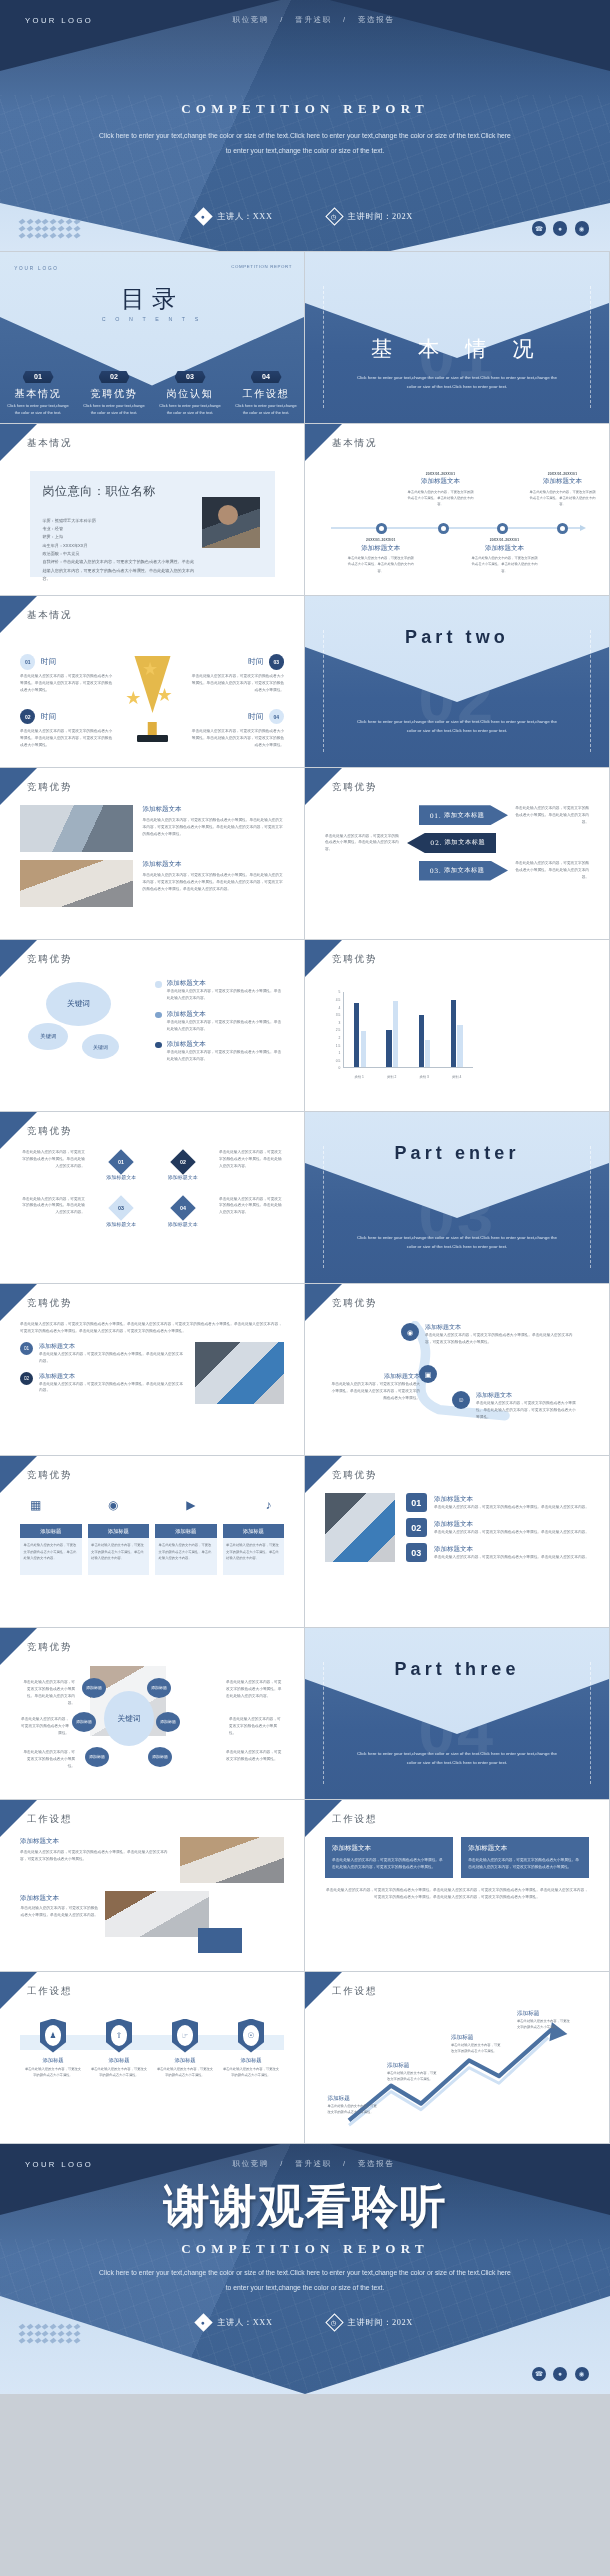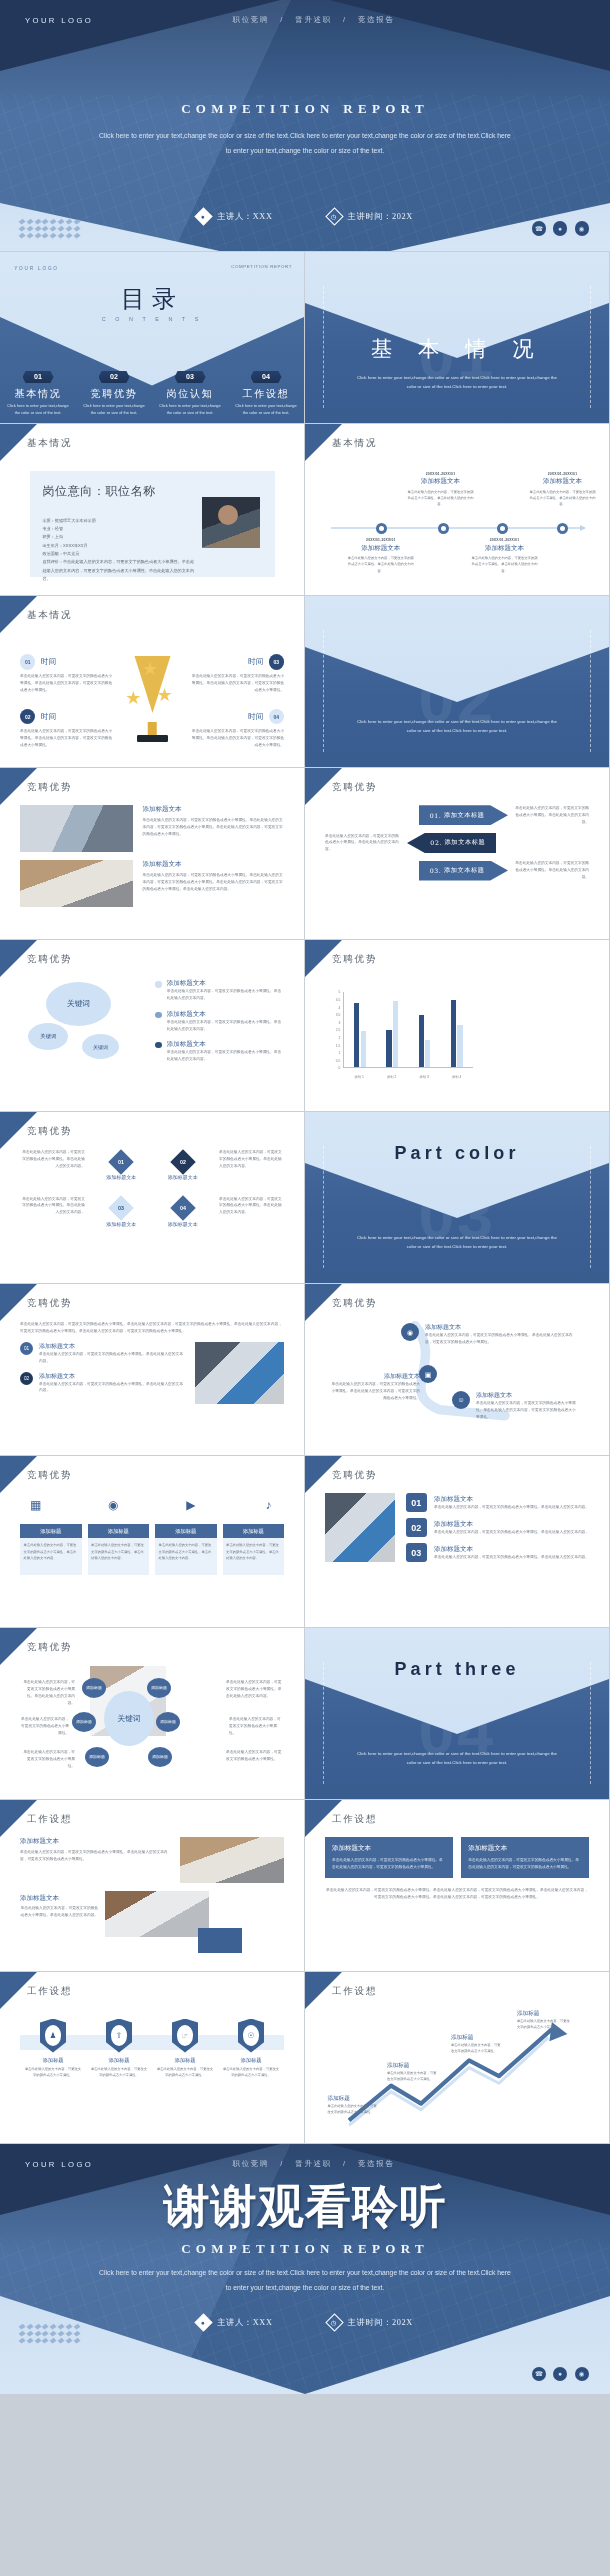--- a/index.html
+++ b/index.html
@@ -526,20 +526,21 @@
         <div class="tiny" style="margin-top:3.6px">单击此处输入您的文本内容，可更改文字的颜色或者大小等属性。单击此处输入您的文本内容，可更改文字的颜色或者大小等属性。</div>
       </div>
     </div>
   </div>
 
   <div class="slide half part">
     <div class="part-bg"></div>
     <div class="part-ghost">02</div>
     <div class="part-top"></div>
     <div class="part-dash"></div>
+    <div class="part-en">Part two</div>
     <div class="part-desc">Click here to enter your text,change the color or size of the text.Click here to enter your text,change the color or size of the text.Click here to enter your text.</div>
   </div>
 
   <div class="slide half">
     <div class="corner"></div>
     <div class="s-title">竞聘优势</div>
     <div class="body">
       <div style="display:flex;gap:9.5px">
         <div class="ph office" style="width:113px;height:47px"></div>
         <div style="flex:1">
@@ -721,21 +722,21 @@
         </div>
       </div>
     </div>
   </div>
 
   <div class="slide half part">
     <div class="part-bg"></div>
     <div class="part-ghost">03</div>
     <div class="part-top"></div>
     <div class="part-dash"></div>
-    <div class="part-en">Part color</div>
+    <div class="part-en">Part enter</div>
     <div class="part-desc">Click here to enter your text,change the color or size of the text.Click here to enter your text,change the color or size of the text.Click here to enter your text.</div>
   </div>
 
   <div class="slide half">
     <div class="corner"></div>
     <div class="s-title">竞聘优势</div>
     <div class="body">
       <div class="tiny" style="margin-bottom:7.1px">单击此处输入您的文本内容，可更改文字的颜色或者大小等属性。单击此处输入您的文本内容，可更改文字的颜色或者大小等属性。单击此处输入您的文本内容，可更改文字的颜色或者大小等属性。单击此处输入您的文本内容，可更改文字的颜色或者大小等属性。</div>
       <div style="display:flex;gap:9.5px">
         <div style="flex:1">

